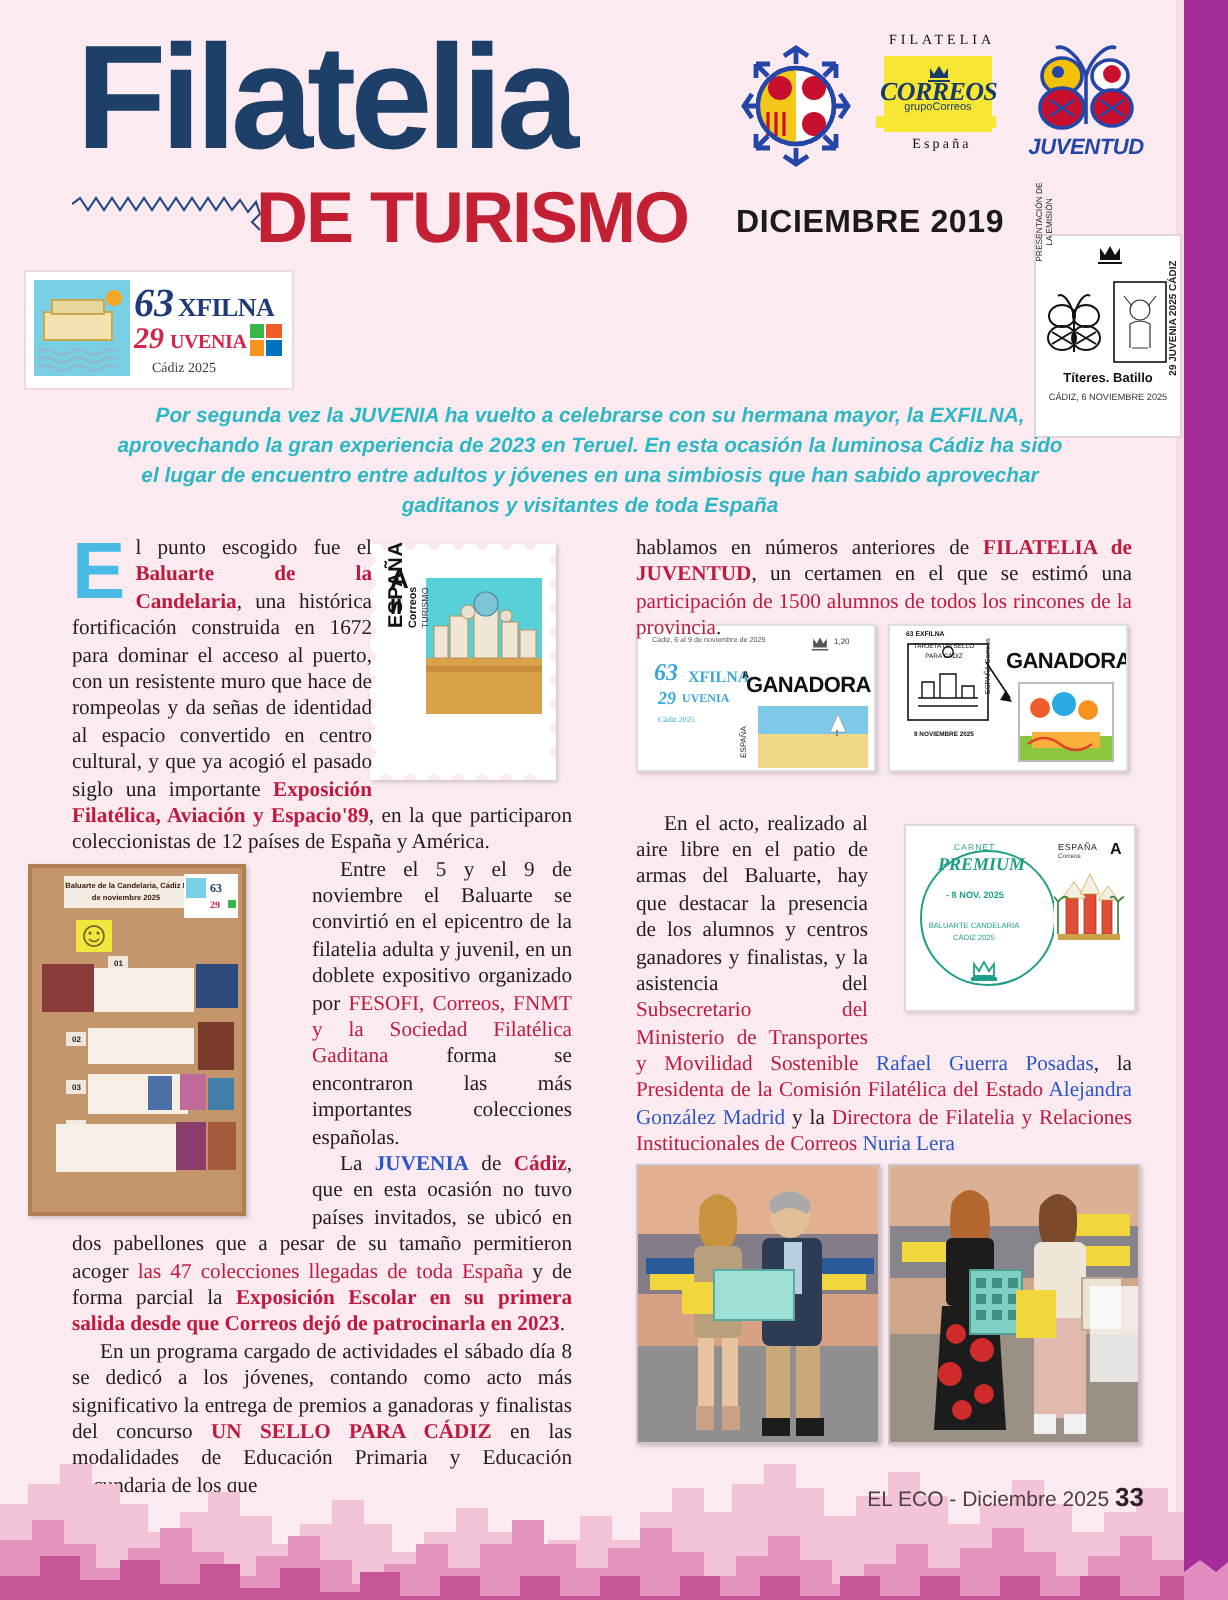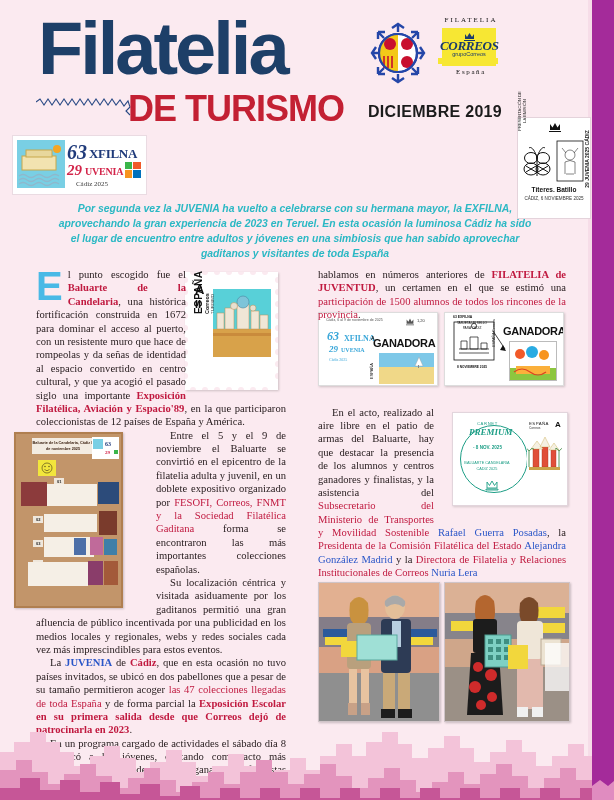--- a/index.html
+++ b/index.html
@@ -396,20 +396,37 @@
           <path d="M1 9 H12 V10 H1 Z M2 3 L4 6 L6.5 2 L9 6 L11 3 L11 8 H2 Z" fill="#1a3a6b"></path>
         </svg>
         <div class="corr-word">CORREOS</div>
         <div class="corr-grupo">grupoCorreos</div>
         <svg style="position:absolute;left:2px;top:42px;width:62px;height:10px" viewBox="0 0 62 10">
           <path d="M0 0 h4 v2 h4 v-2 h4 v2 h4 v-2 h4 v2 h4 v-2 h4 v2 h4 v-2 h4 v2 h4 v-2 h4 v2 h4 v-2 h4 v2 h4 v-2 h4 v6 H0 Z" fill="#f7e733"></path>
         </svg>
         <div class="corr-esp">España</div>
       </div>
 
+      <div class="logo-juv">
+        <svg style="position:absolute;left:4px;top:0;width:54px;height:50px" viewBox="0 0 54 50">
+          <g stroke="#2446a8" stroke-width="1.8" fill="none">
+            <path d="M27 42 L27 18 M27 18 C24 8 16 2 12 4 M27 18 C30 8 38 2 42 4"></path>
+          </g>
+          <ellipse cx="15" cy="18" rx="10" ry="9" fill="#f2c200" stroke="#2446a8" stroke-width="1.8"></ellipse>
+          <ellipse cx="39" cy="18" rx="9" ry="8" fill="#fff" stroke="#2446a8" stroke-width="1.8"></ellipse>
+          <circle cx="40" cy="17" r="4.5" fill="#c8102e"></circle>
+          <ellipse cx="15" cy="34" rx="11" ry="10" fill="#c8102e" stroke="#2446a8" stroke-width="1.8"></ellipse>
+          <ellipse cx="40" cy="34" rx="10" ry="9" fill="#c8102e" stroke="#2446a8" stroke-width="1.8"></ellipse>
+          <g stroke="#2446a8" stroke-width="1.2" fill="none">
+            <path d="M9 30 L21 38 M9 38 L21 30 M34 30 L46 38 M34 38 L46 30"></path>
+          </g>
+          <circle cx="13" cy="16" r="3" fill="#2446a8"></circle>
+        </svg>
+        <div class="juv-word">JUVENTUD</div>
+      </div>
 
     </div>
   </div>
 
   <div class="exfilna">
     <div class="exf-pic">
       <svg viewBox="0 0 48 48" style="width:48px;height:48px">
         <rect width="48" height="48" fill="#79cfe4"></rect>
         <circle cx="40" cy="9" r="4" fill="#f5a623"></circle>
         <rect x="5" y="16" width="34" height="14" fill="#f2e3b0" stroke="#c8a84a"></rect>
@@ -655,21 +672,20 @@
     <div class="cs-A">A</div>
   </div>
 
   <div class="col colL">
     <div class="wrapR"></div>
     <span class="dropcap">E</span>
     <p class="noind"><span>l punto escogido fue el </span><span class="hl">Baluarte de la Candelaria</span><span>, una histórica fortificación construida en 1672 para dominar el acceso al puerto, con un resistente muro que hace de rompeolas y da señas de identidad al espacio convertido en centro cultural, y que ya acogió el pasado siglo una importante </span><span class="hl">Exposición Filatélica, Aviación y Espacio'89</span><span>, en la que participaron coleccionistas de 12 países de España y América.</span></p>
 
     <div class="wrapL"></div>
     <p><span>Entre el 5 y el 9 de noviembre el Baluarte se convirtió en el epicentro de la filatelia adulta y juvenil, en un doblete expositivo organizado por </span><span class="hl2">FESOFI, Correos, FNMT y la Sociedad Filatélica Gaditana</span><span> forma se encontraron las más importantes colecciones españolas.</span></p>
-    <p>Su localización céntrica y visitada asiduamente por los gaditanos permitió una gran afluencia de público incentivada por una publicidad en los medios locales y regionales, webs y redes sociales cada vez más imprescindibles para estos eventos.</p>
     <p><span>La </span><span class="hlb">JUVENIA</span><span> de </span><span class="hl">Cádiz</span><span>, que en esta ocasión no tuvo países invitados, se ubicó en dos pabellones que a pesar de su tamaño permitieron acoger </span><span class="hl2">las 47 colecciones llegadas de toda España</span><span> y de forma parcial la </span><span class="hl">Exposición Escolar en su primera salida desde que Correos dejó de patrocinarla en 2023</span><span>.</span></p>
     <p><span>En un programa cargado de actividades el sábado día 8 se dedicó a los jóvenes, contando como acto más significativo la entrega de premios a ganadoras y finalistas del concurso </span><span class="hl">UN SELLO PARA CÁDIZ</span><span> en las modalidades de Educación Primaria y Educación Secundaria de los que</span></p>
   </div>
 
   <div class="col colR">
     <p class="noind"><span>hablamos en números anteriores de </span><span class="hl">FILATELIA de JUVENTUD</span><span>, un certamen en el que se estimó una </span><span class="hl2">participación de 1500 alumnos de todos los rincones de la provincia</span><span>.</span></p>
 
     <div style="height:84px"></div>
 
     <div class="wrapR2"></div>
@@ -761,14 +777,18 @@
   </div>
 
   <svg class="footdeco" viewBox="0 0 614 120" preserveAspectRatio="none">
     <path d="M0 118 L0 72 L14 72 L14 62 L30 62 L30 52 L46 52 L46 62 L60 62 L60 72 L74 72 L74 86 L90 86 L90 76 L104 76 L104 66 L120 66 L120 78 L136 78 L136 92 L150 92 L150 82 L166 82 L166 70 L182 70 L182 82 L196 82 L196 96 L212 96 L212 86 L228 86 L228 74 L244 74 L244 86 L258 86 L258 100 L274 100 L274 90 L290 90 L290 78 L306 78 L306 90 L320 90 L320 76 L336 76 L336 64 L352 64 L352 76 L366 76 L366 62 L382 62 L382 52 L398 52 L398 64 L412 64 L412 78 L428 78 L428 68 L444 68 L444 56 L460 56 L460 68 L474 68 L474 82 L490 82 L490 72 L506 72 L506 60 L522 60 L522 72 L536 72 L536 86 L552 86 L552 76 L568 76 L568 64 L584 64 L584 76 L600 76 L600 90 L614 90 L614 118 Z" fill="#f3c3d9"></path>
     <path d="M0 120 L0 90 L16 90 L16 80 L32 80 L32 92 L48 92 L48 104 L64 104 L64 94 L80 94 L80 84 L96 84 L96 96 L112 96 L112 108 L128 108 L128 98 L144 98 L144 88 L160 88 L160 100 L176 100 L176 112 L192 112 L192 102 L208 102 L208 92 L224 92 L224 104 L240 104 L240 92 L256 92 L256 80 L272 80 L272 92 L288 92 L288 104 L304 104 L304 94 L320 94 L320 84 L336 84 L336 96 L352 96 L352 108 L368 108 L368 98 L384 98 L384 88 L400 88 L400 100 L416 100 L416 112 L432 112 L432 102 L448 102 L448 92 L464 92 L464 104 L480 104 L480 94 L496 94 L496 84 L512 84 L512 96 L528 96 L528 108 L544 108 L544 98 L560 98 L560 88 L576 88 L576 100 L592 100 L592 110 L614 110 L614 120 Z" fill="#e394bd"></path>
     <path d="M0 120 L0 108 L20 108 L20 98 L40 98 L40 110 L60 110 L60 100 L80 100 L80 112 L100 112 L100 102 L120 102 L120 114 L140 114 L140 104 L160 104 L160 116 L180 116 L180 106 L200 106 L200 118 L220 118 L220 108 L240 108 L240 118 L260 118 L260 108 L280 108 L280 118 L300 118 L300 108 L320 108 L320 118 L340 118 L340 108 L360 108 L360 118 L380 118 L380 108 L400 108 L400 118 L420 118 L420 108 L440 108 L440 118 L460 118 L460 108 L480 108 L480 118 L500 118 L500 108 L520 108 L520 118 L540 118 L540 108 L560 108 L560 118 L580 118 L580 108 L600 108 L600 118 L614 118 L614 120 Z" fill="#c65697"></path>
     <rect x="592" y="0" width="22" height="120" fill="#a42b9a"></rect>
     <path d="M592 106 L600 100 L608 106 L614 101 L614 120 L592 120 Z" fill="#e08cc0"></path>
   </svg>
 
+  <div class="footer-text">
+    <span>EL ECO - Diciembre 2025</span>
+    <b>33</b>
+  </div>
 
 </div>
 
 </body></html>

